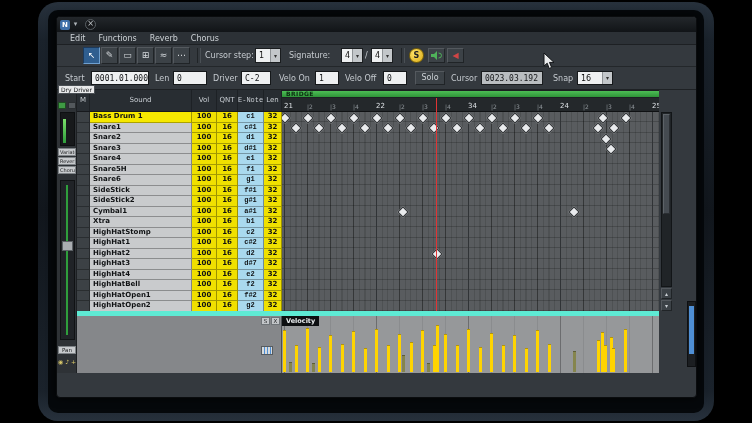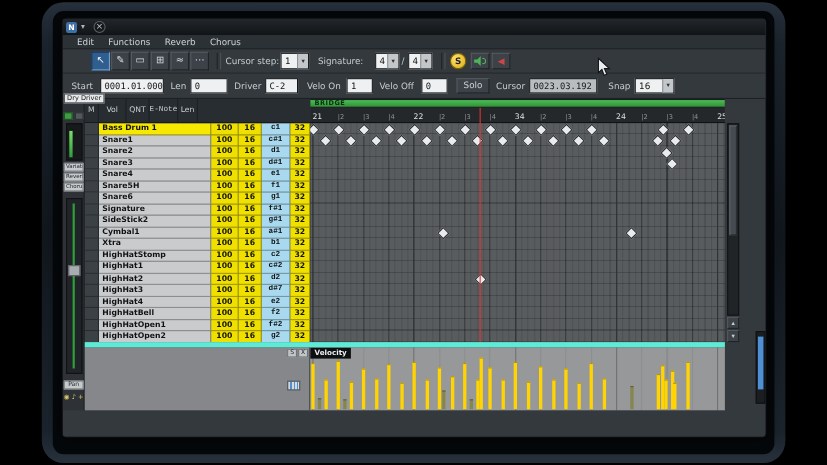--- a/index.html
+++ b/index.html
@@ -285,20 +285,21 @@
       <div class="strip-icons" id="stripicons">
           <div class="strip-ico">◉</div>
           <div class="strip-ico">♪</div>
           <div class="strip-ico">+</div>
         </div>
     </div>
 
     <div class="tracklist">
       <div class="thead" id="thead">
           <div class="th col0">M</div>
+          <div class="th col1">Sound</div>
           <div class="th col2">Vol</div>
           <div class="th col3">QNT</div>
           <div class="th col4">E-Note</div>
           <div class="th col5">Len</div>
         </div>
       <div class="tbody" id="tbody">
           <div class="trow">
             <div class="td col0 mcell"></div>
             <div class="td col1 ncell sel">Bass Drum 1</div>
             <div class="td col2 ycell">100</div>
@@ -349,21 +350,21 @@
           <div class="trow">
             <div class="td col0 mcell"></div>
             <div class="td col1 ncell">Snare6</div>
             <div class="td col2 ycell">100</div>
             <div class="td col3 ycell">16</div>
             <div class="td col4 ecell">g1</div>
             <div class="td col5 ycell">32</div>
           </div>
           <div class="trow">
             <div class="td col0 mcell"></div>
-            <div class="td col1 ncell">Signature</div>
+            <div class="td col1 ncell">SideStick</div>
             <div class="td col2 ycell">100</div>
             <div class="td col3 ycell">16</div>
             <div class="td col4 ecell">f#1</div>
             <div class="td col5 ycell">32</div>
           </div>
           <div class="trow">
             <div class="td col0 mcell"></div>
             <div class="td col1 ncell">SideStick2</div>
             <div class="td col2 ycell">100</div>
             <div class="td col3 ycell">16</div>

